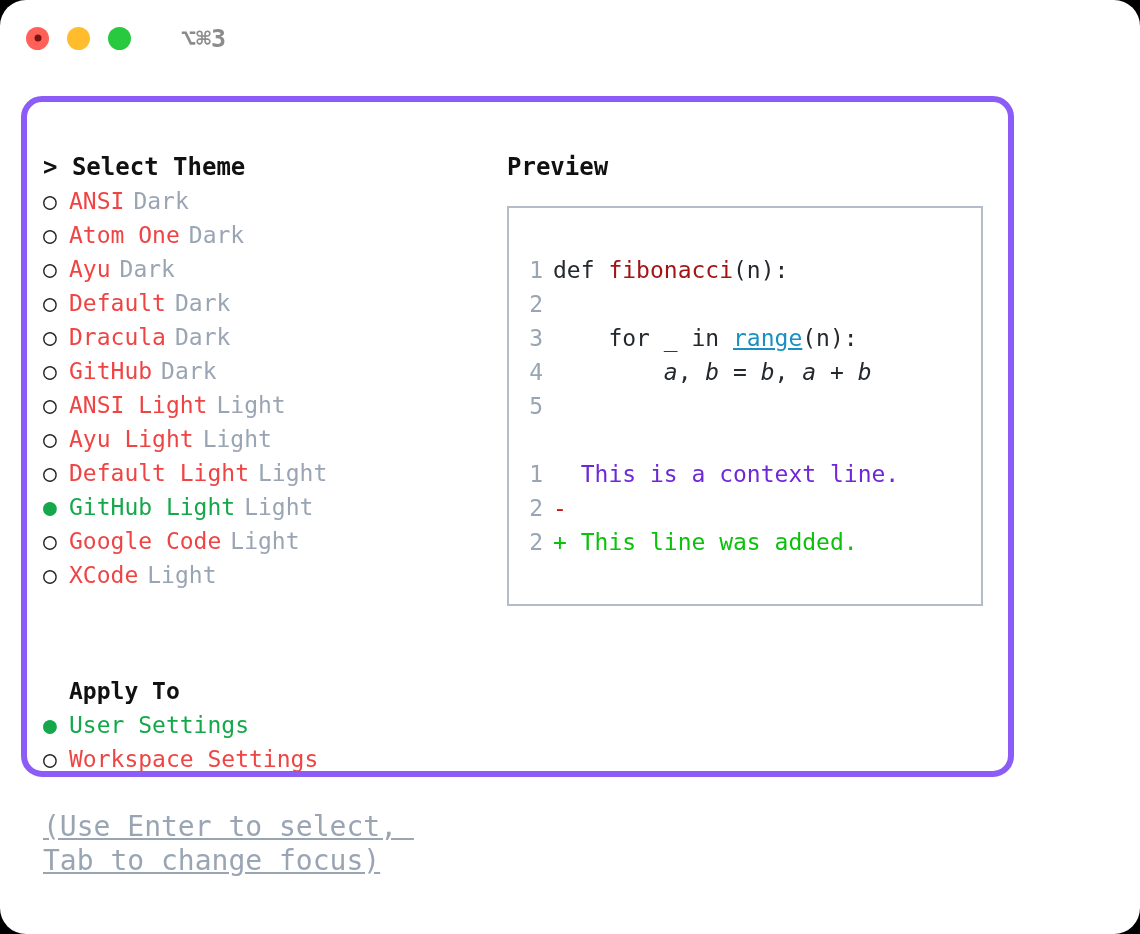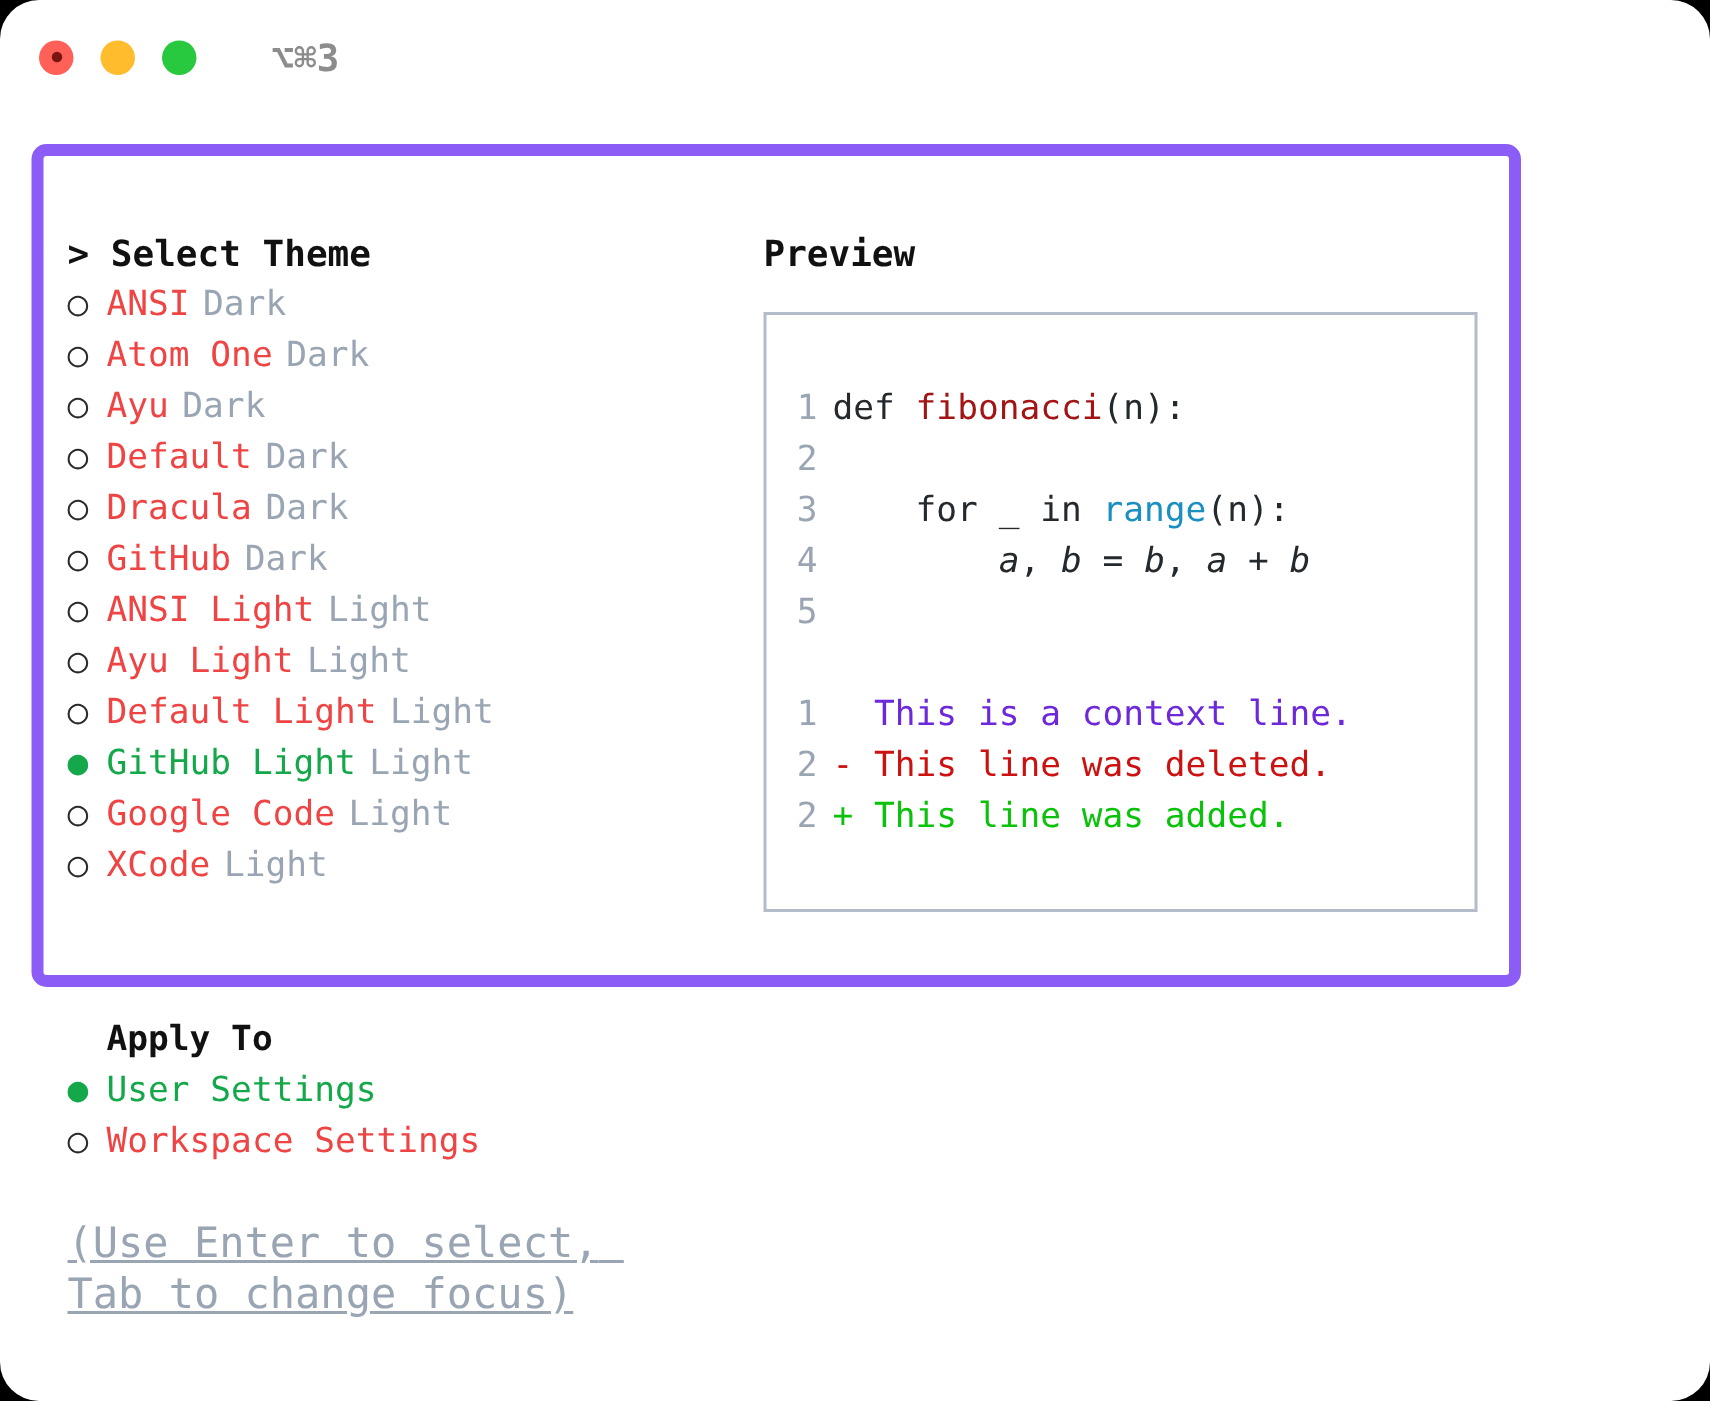--- a/index.html
+++ b/index.html
@@ -46,23 +46,23 @@
     font-weight: 700;
     color: #8c8c8c;
     letter-spacing: 0px;
     line-height: 1;
   }
 
   
   .panel {
     position: absolute;
     left: 21px; top: 96px;
-    width: 993px; height: 562px;
-    border: 8px solid #8b5cf6;
-    border-radius: 10px;
+    width: 993px; height: 681px;
+    border: 6px solid #8b5cf6;
+    border-radius: 21px;
     background: #ffffff;
   }
   .panel-inner {
     position: relative;
     width: 100%; height: 100%;
     padding: 48px 0 0 0;
   }
 
   .columns { display: flex; }
   .col-left  { width: 480px; padding-left: 16px; }
@@ -146,21 +146,21 @@
     text-align: right;
     color: #9aa5b4;
     padding-right: 10px;
   }
   .code-text { color: #24292e; }
   .blank-row { height: 34px; }
 
   .tok-kw   { color: #24292e; }
   .tok-fn   { color: #a31515; }
   .tok-num  { color: #098089; }
-  .tok-call { color: #1a8fc1; }
+  .tok-call { color: #1a8fc1; text-decoration: underline; }
   .tok-var  { color: #24292e; font-style: italic; }
   .tok-plain{ color: #24292e; }
 
   .diff-ctx { color: #6d28d9; }
   .diff-del { color: #cc1111; }
   .diff-add { color: #0ac20a; }
 </style>
 </head>
 <body>
 
@@ -219,21 +219,21 @@
             <div id="code-block">
                 <div class="code-line"><span class="lineno">1</span><span class="code-text"><span class="tok-kw">def </span><span class="tok-fn">fibonacci</span><span class="tok-plain">(n):</span></span></div>
                 <div class="code-line"><span class="lineno">2</span></div>
                 <div class="code-line"><span class="lineno">3</span><span class="code-text"><span class="tok-plain">    for _ in </span><span class="tok-call">range</span><span class="tok-plain">(n):</span></span></div>
                 <div class="code-line"><span class="lineno">4</span><span class="code-text"><span class="tok-plain">        </span><span class="tok-var">a</span><span class="tok-plain">, </span><span class="tok-var">b</span><span class="tok-plain"> = </span><span class="tok-var">b</span><span class="tok-plain">, </span><span class="tok-var">a</span><span class="tok-plain"> + </span><span class="tok-var">b</span></span></div>
                 <div class="code-line"><span class="lineno">5</span></div>
               </div>
             <div class="blank-row"></div>
             <div id="diff-block">
                 <div class="code-line"><span class="lineno">1</span><span class="diff-ctx"> </span><span class="diff-ctx"> This is a context line.</span></div>
-                <div class="code-line"><span class="lineno">2</span><span class="diff-del">-</span><span class="diff-del"> This line was deleted.</span></div>
+                <div class="code-line"><span class="lineno">2</span><span class="diff-del">-</span></div>
                 <div class="code-line"><span class="lineno">2</span><span class="diff-add">+</span><span class="diff-add"> This line was added.</span></div>
               </div>
           </div>
         </div>
 
       </div>
     </div>
   </div>
 </div>
 

